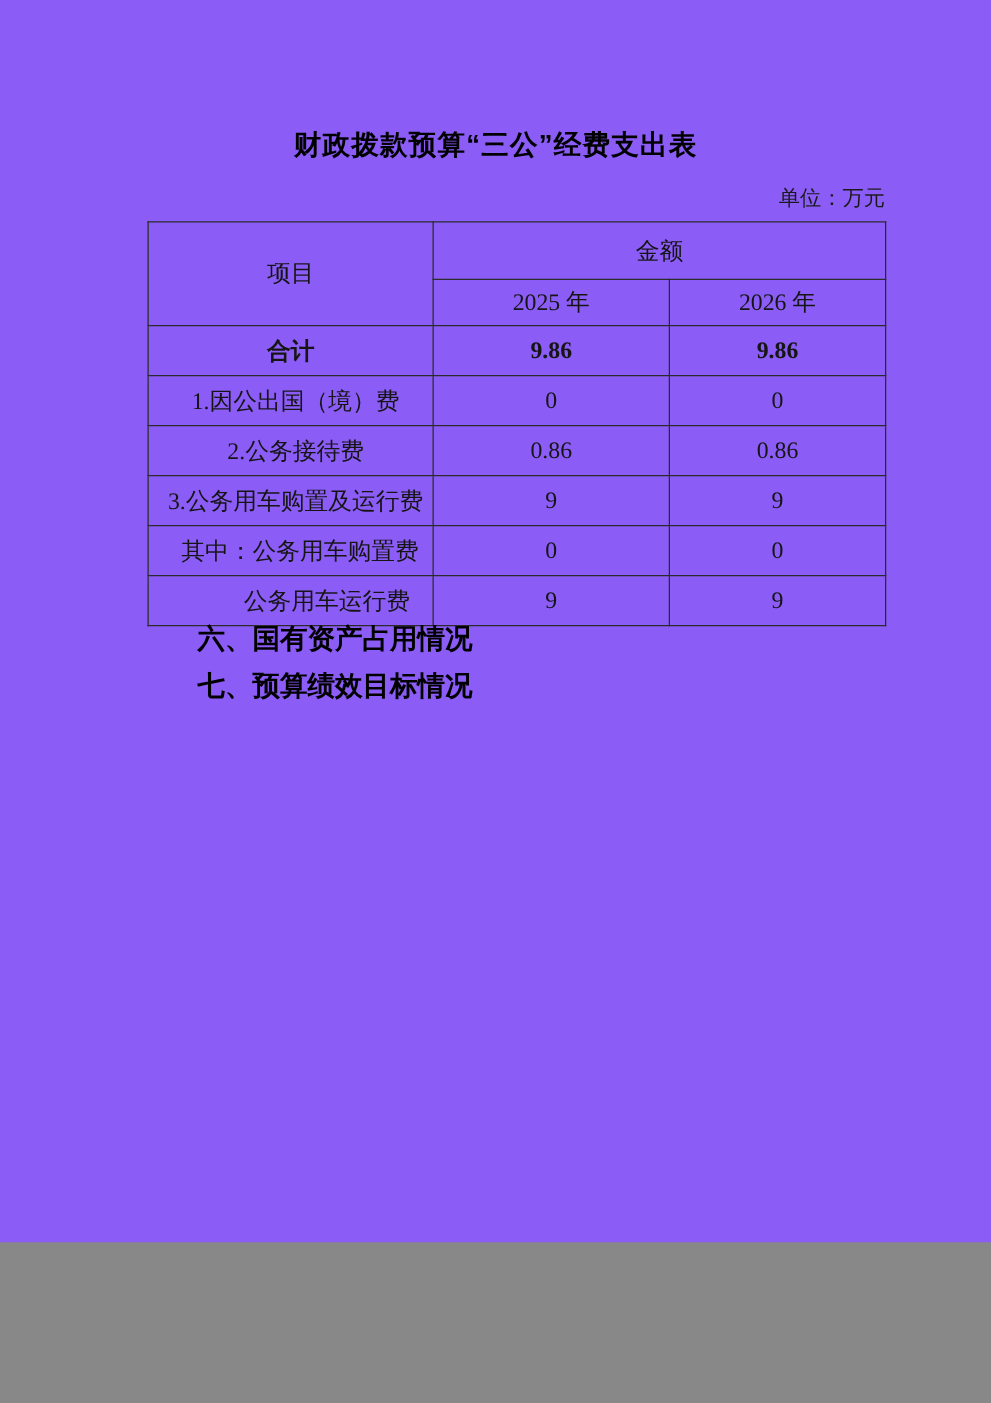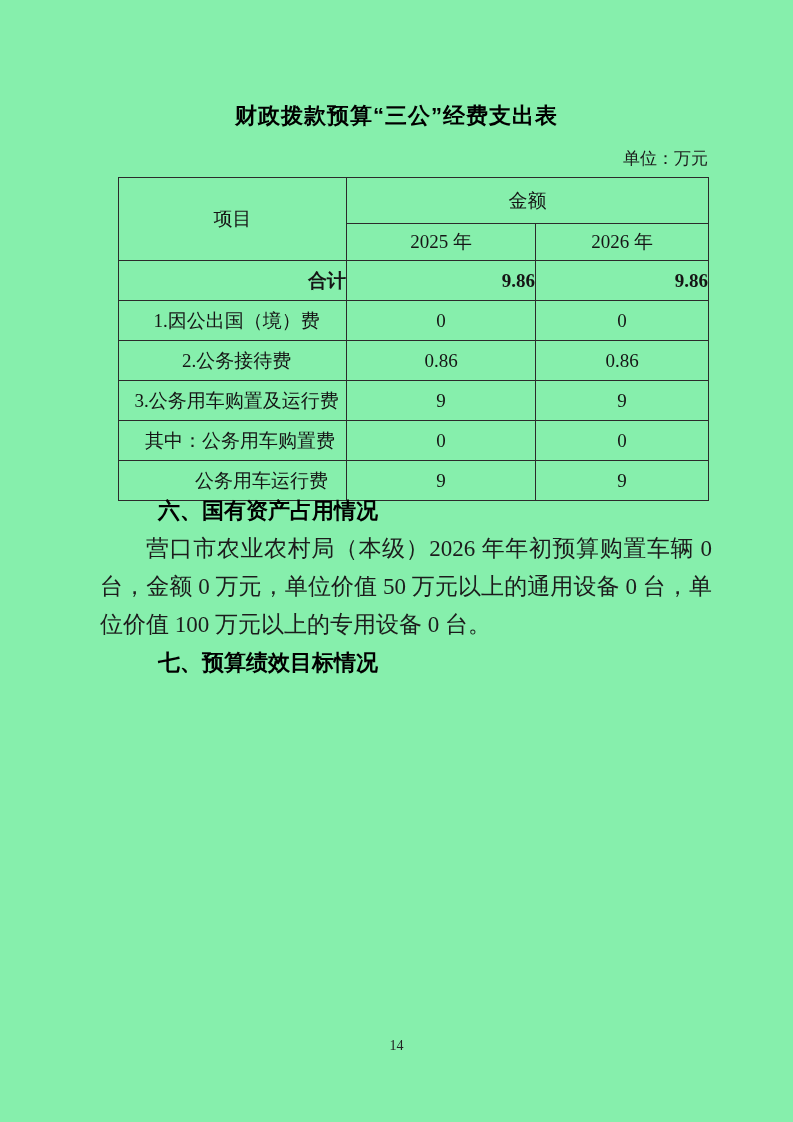--- a/index.html
+++ b/index.html
@@ -1,22 +1,22 @@
 <!DOCTYPE html>
 <html><head>
 <meta charset="utf-8">
 <style>
   * { margin: 0; padding: 0; box-sizing: border-box; }
   html, body { background: #888; }
   .page {
     position: relative;
     width: 793px;
-    height: 1122px;
+    height: 994px;
     margin: 0 auto;
-    background: #86efac;
+    background: #8b5cf6;
     color: #111111;
     font-family: "Liberation Serif", "DejaVu Serif", serif;
     overflow: hidden;
   }
   .doc-title {
     position: absolute;
     top: 101px;
     left: 0;
     width: 100%;
     text-align: center;
@@ -50,21 +50,21 @@
     border: 1px solid #2b2b2b;
     text-align: center;
     vertical-align: middle;
     font-weight: normal;
     padding: 0;
   }
   tr.hdr-1 { height: 46px; }
   tr.hdr-2 { height: 37px; }
   tr.data-row { height: 40px; }
   th.th-bold { font-weight: bold; }
-  tr.row-total td { font-weight: bold; text-align: right; }
+  tr.row-total td { font-weight: bold; }
   td.label-cell { text-align: left; }
   tr.row-item td.label-cell { padding-left: 8px; }
   tr.row-sub1 td.label-cell { padding-left: 15px; }
   tr.row-sub2 td.label-cell { padding-left: 58px; font-family: Liberation Serif, serif; }
   .body-text {
     position: absolute;
     top: 492px;
     left: 100px;
     width: 612px;
   }
@@ -147,19 +147,18 @@
       <tr class="data-row row-sub2">
         <td class="label-cell">公务用车运行费</td>
         <td>9</td>
         <td>9</td>
       </tr>
     </tbody>
   </table>
 
   <div class="body-text">
     <h2>六、国有资产占用情况</h2>
-    <p>营口市农业农村局（本级）2026 年年初预算购置车辆 0 台，金额 0 万元，单位价值 50 万元以上的通用设备 0 台，单位价值 100 万元以上的专用设备 0 台。</p>
     <h2>七、预算绩效目标情况</h2>
   </div>
 
   <div class="page-number">14</div>
 
 </div>
 
 </body></html>

